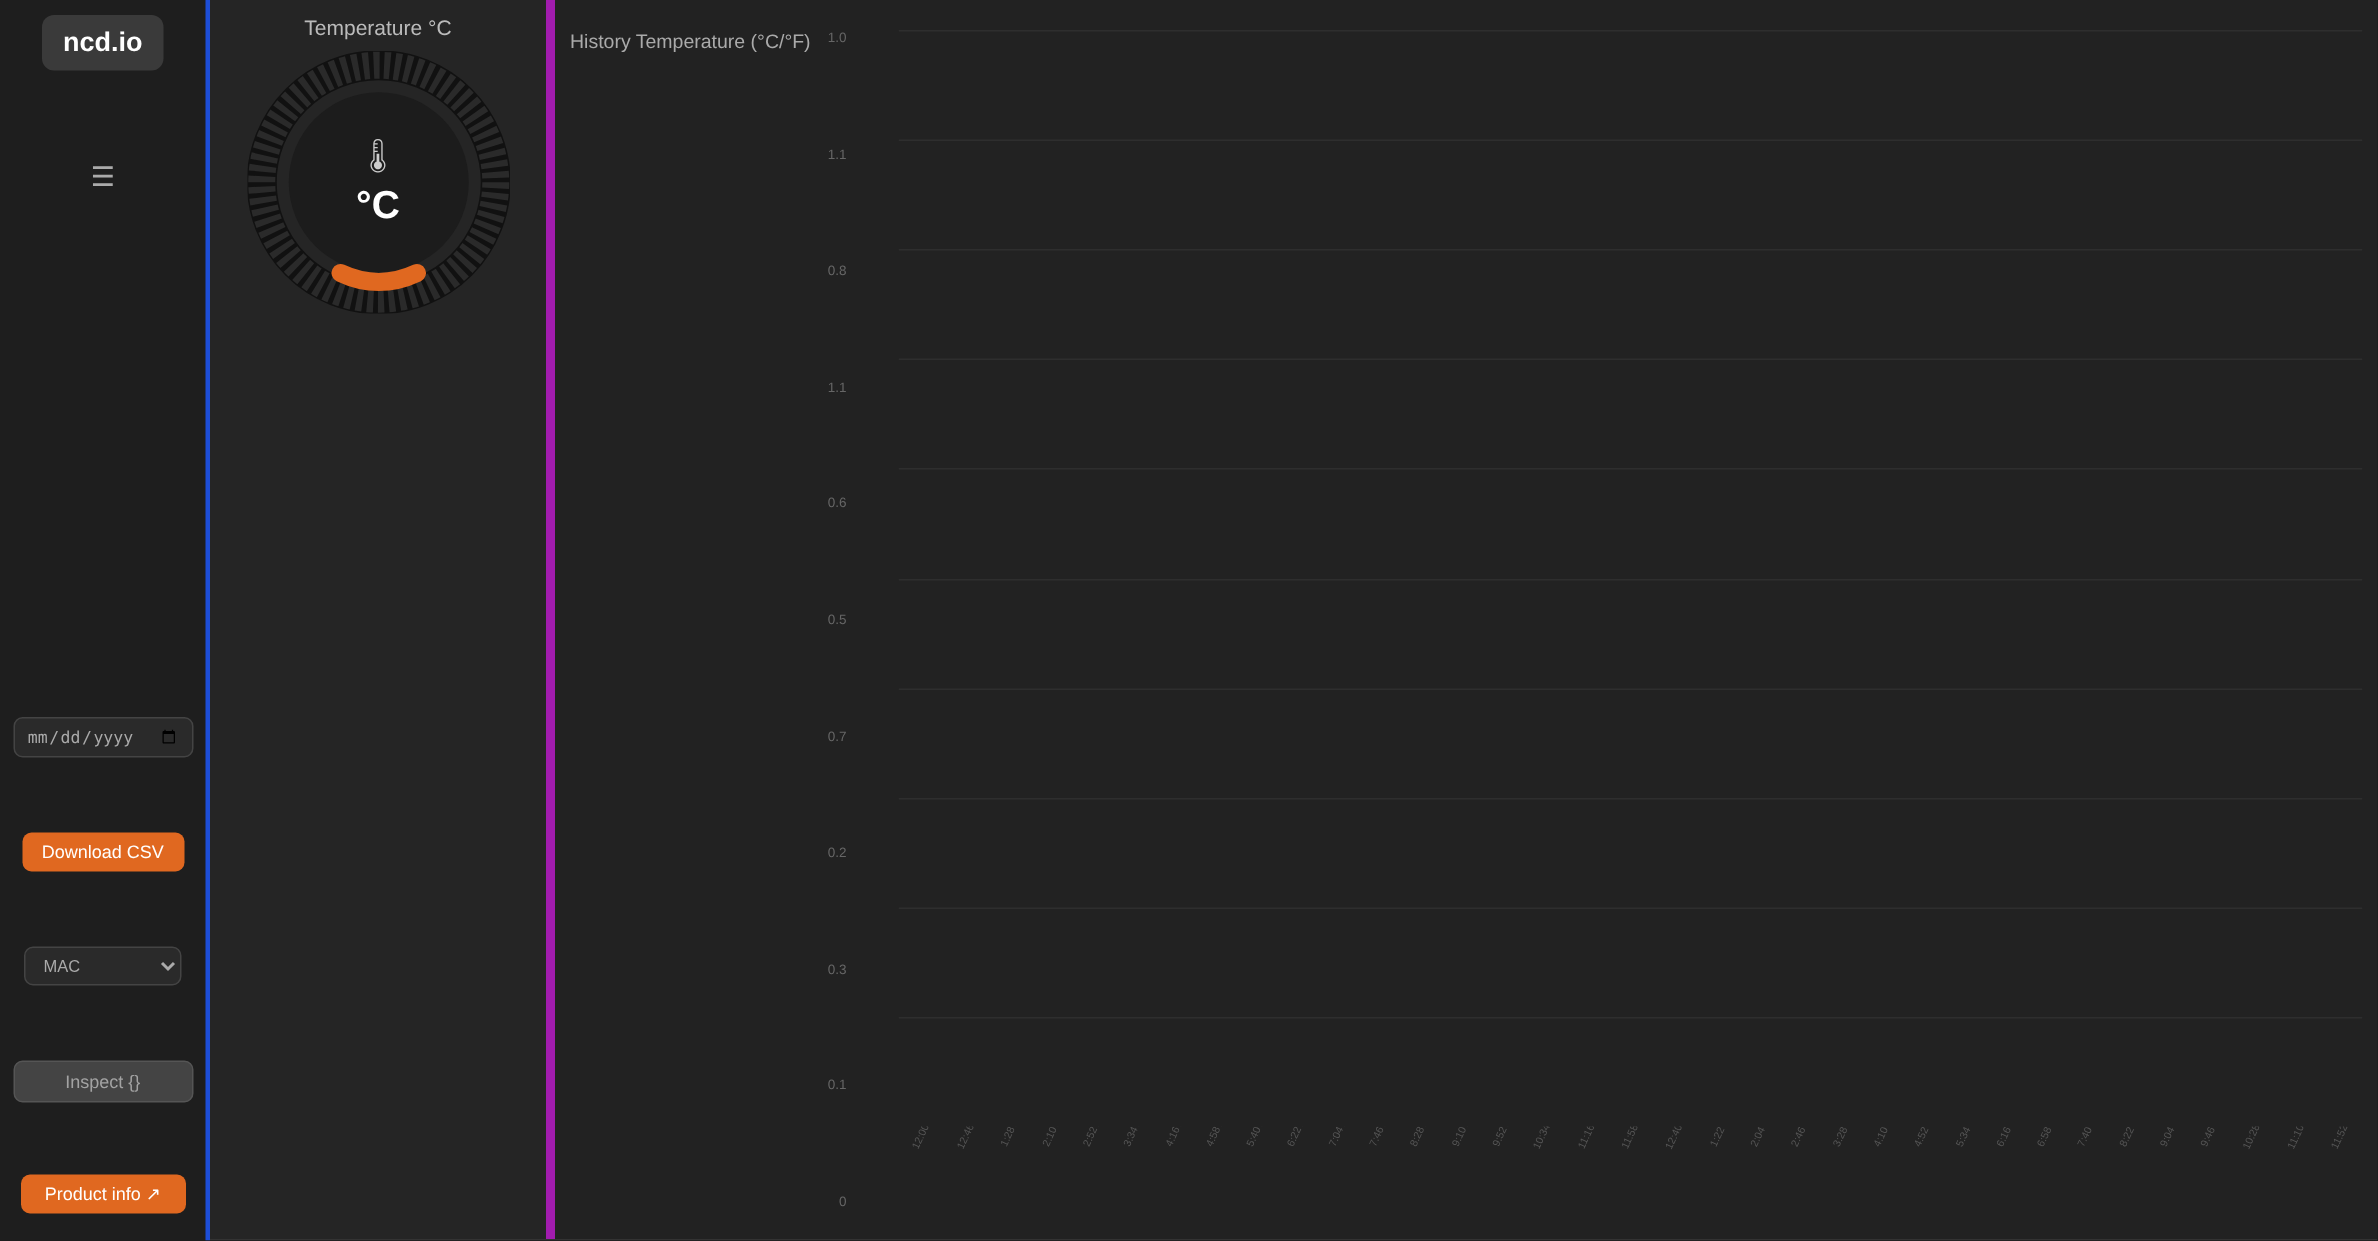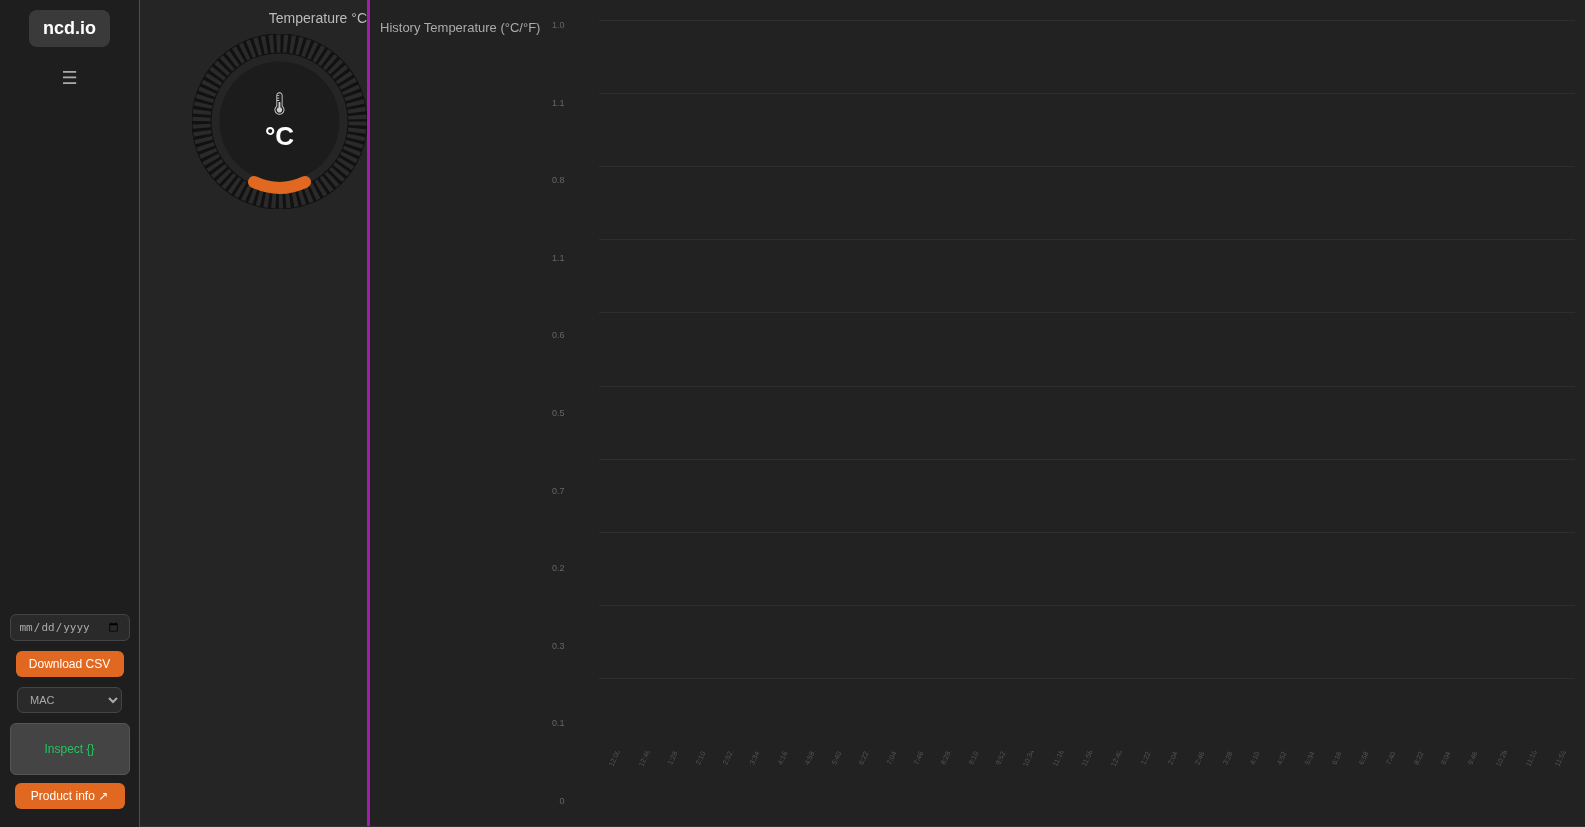--- a/index.html
+++ b/index.html
@@ -15,21 +15,22 @@
 
     
     #sidebar {
       width: 140px;
       min-width: 140px;
       background: #1e1e1e;
       display: flex;
       flex-direction: column;
       align-items: center;
       padding: 10px 0;
-      border-right: 1px solid #1d4ed8;
+      border-right: 3px solid #1d4ed8;
+      gap: 40px;
     }
     #logo-box {
       background: #3a3a3a;
       border-radius: 8px;
       padding: 8px 14px;
       margin-bottom: 20px;
     }
     #logo-text {
       color: #fff;
       font-size: 18px;
@@ -74,22 +75,22 @@
       color: #aaa;
       padding: 5px 8px;
       font-size: 11px;
       margin-bottom: 10px;
     }
     .btn-inspect {
       width: 120px;
       background: #444;
       border: 1px solid #555;
       border-radius: 6px;
-      color: #22c55e;
-      padding: 18px 0;
+      color: #a3a3a3;
+      padding: 6px 0;
       font-size: 12px;
       cursor: pointer;
       margin-bottom: 8px;
       display: flex;
       align-items: center;
       justify-content: center;
       gap: 4px;
     }
     .btn-product-info {
       width: 110px;
@@ -119,24 +120,24 @@
       display: flex;
       flex: 1;
       border-bottom: 1px solid #333;
     }
 
     
     .gauge-panel {
       width: 230px;
       min-width: 230px;
       background: #252525;
-      border-right: 3px solid #a21caf;
+      border-right: 6px solid #a21caf;
       display: flex;
       flex-direction: column;
-      align-items: flex-end;
+      align-items: center;
       padding: 10px 0;
     }
     .gauge-title {
       color: #bbb;
       font-size: 14px;
       margin-bottom: 8px;
     }
     .gauge-value {
       font-size: 26px;
       color: #fff;

